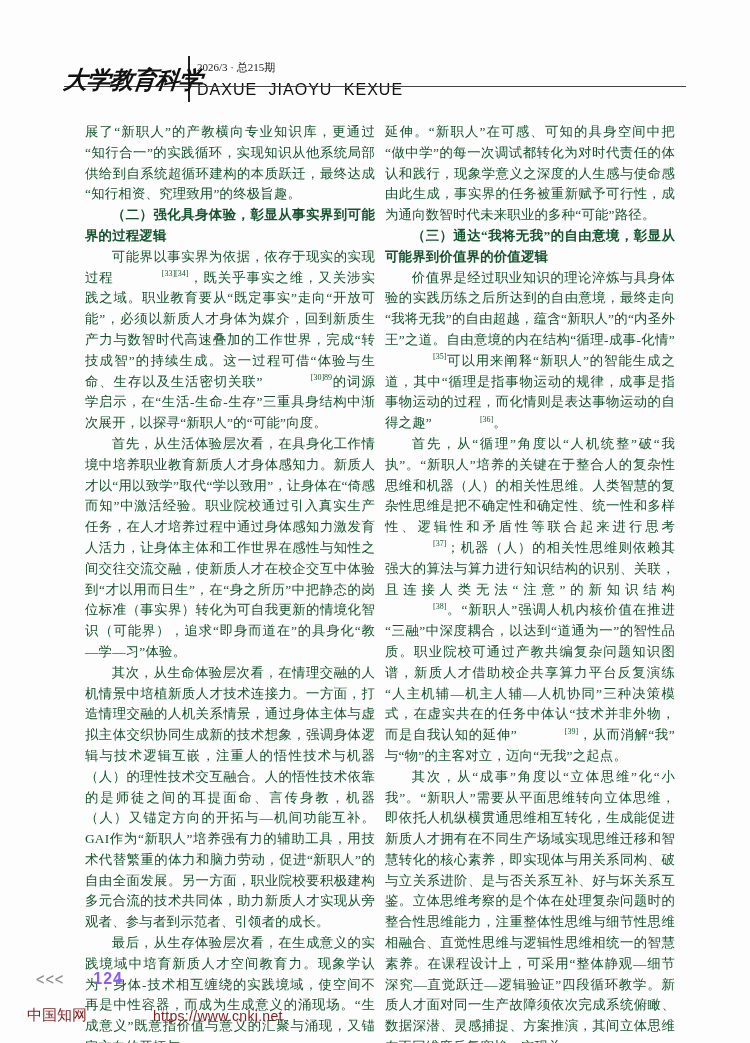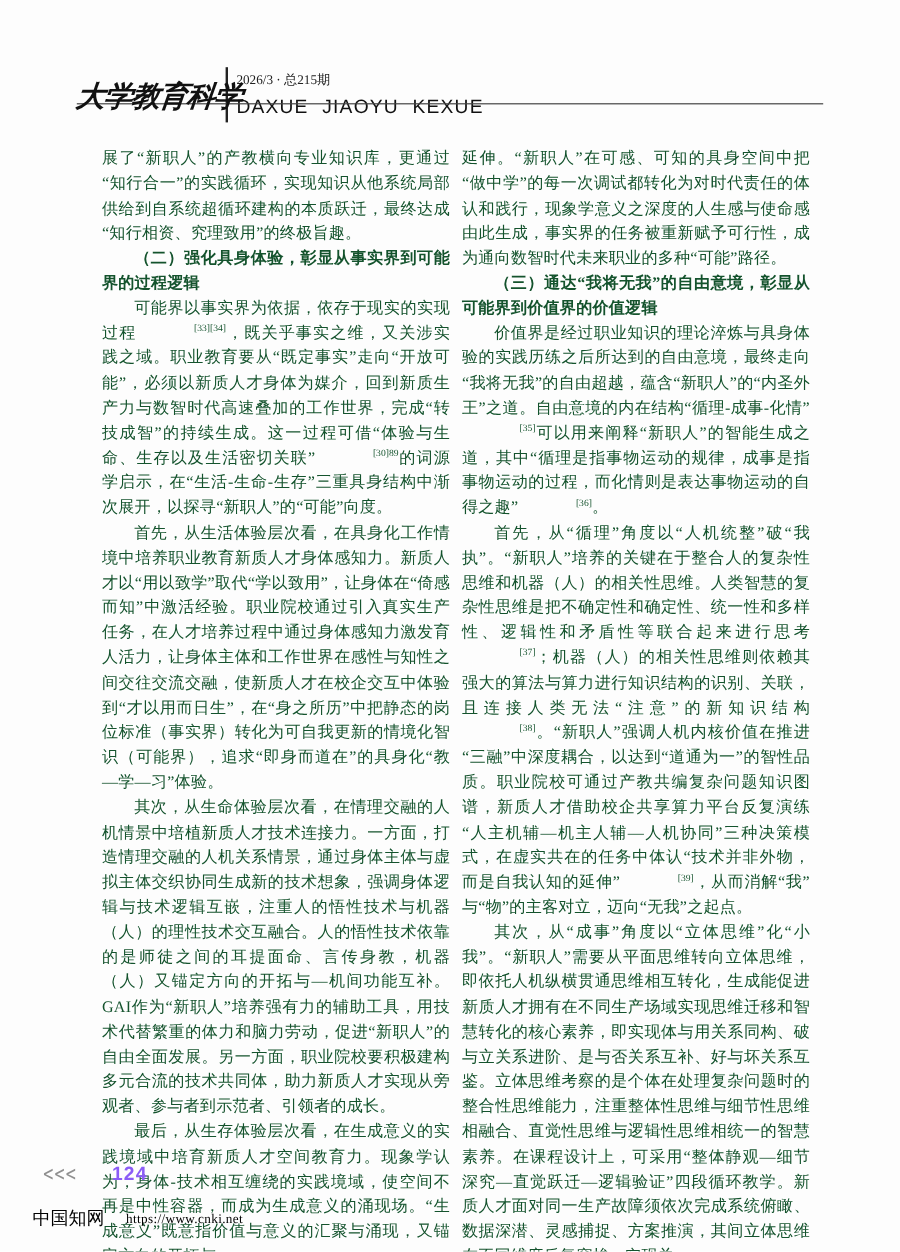--- a/index.html
+++ b/index.html
@@ -50,24 +50,24 @@
     color:#8f8f8f; font-size:14px; letter-spacing:1px;
     font-family:"DejaVu Sans Mono","Liberation Mono",monospace;
     transform:scaleY(1.3);
   }
   .pagenum {
     margin-left:29px; font-weight:bold; font-size:16px; color:#8b5cf6;
     font-family:"Liberation Sans","DejaVu Sans",sans-serif; letter-spacing:1px;
   }
   .watermark {
     position:absolute; left:27px; top:1006px; display:flex; align-items:center;
-    color:#000000; font-family:Liberation Serif, serif;
+    color:#7f1d1d; font-family:Liberation Sans, sans-serif;gap:48px;
   }
   .wm-name { font-size:15px; }
-  .wm-url  { font-size:11px; margin-left:18px; letter-spacing:0.3px; }
+  .wm-url  { font-size:14px; margin-left:18px; letter-spacing:0.3px; }
 </style>
 </head>
 <body>
 
 <div class="page">
 
   <div class="header">
     <div class="header-rule"></div>
     <div class="header-row">
       <div class="logo">大学教育科学</div>

